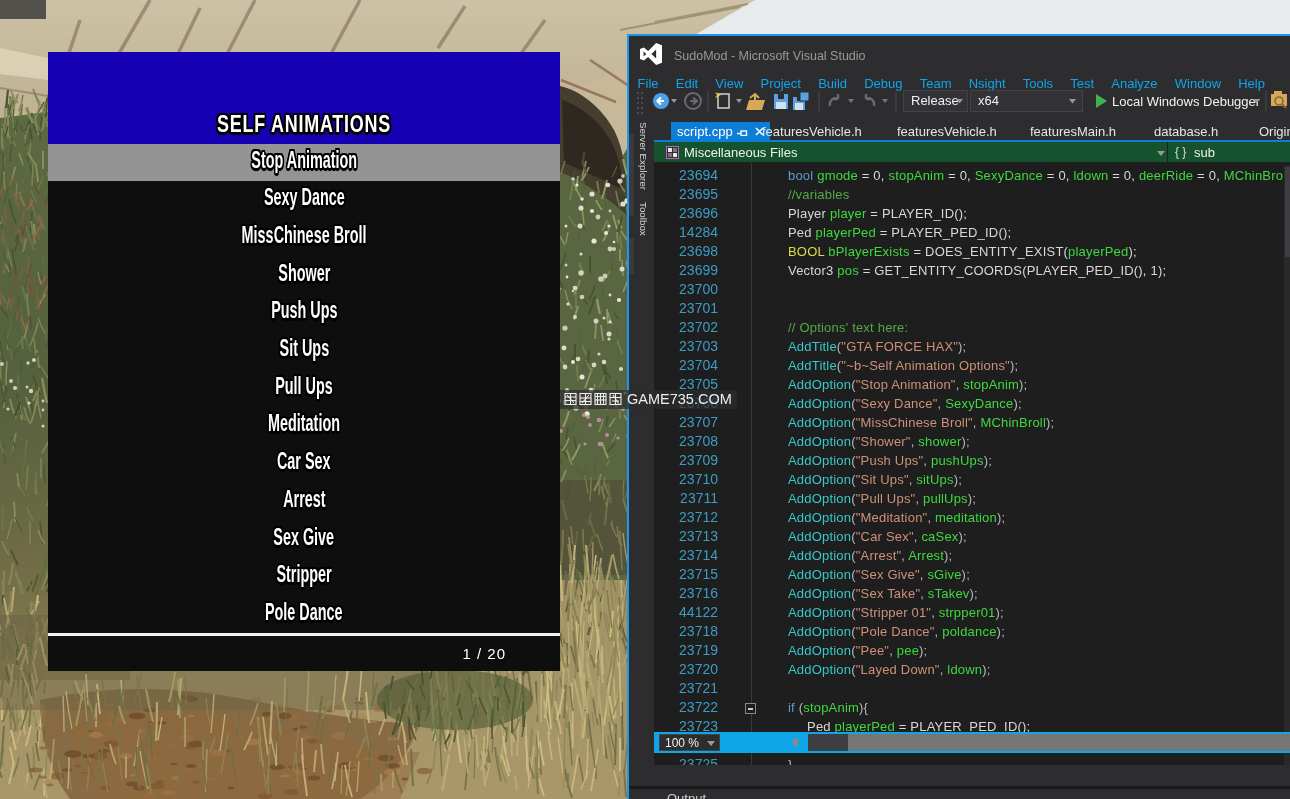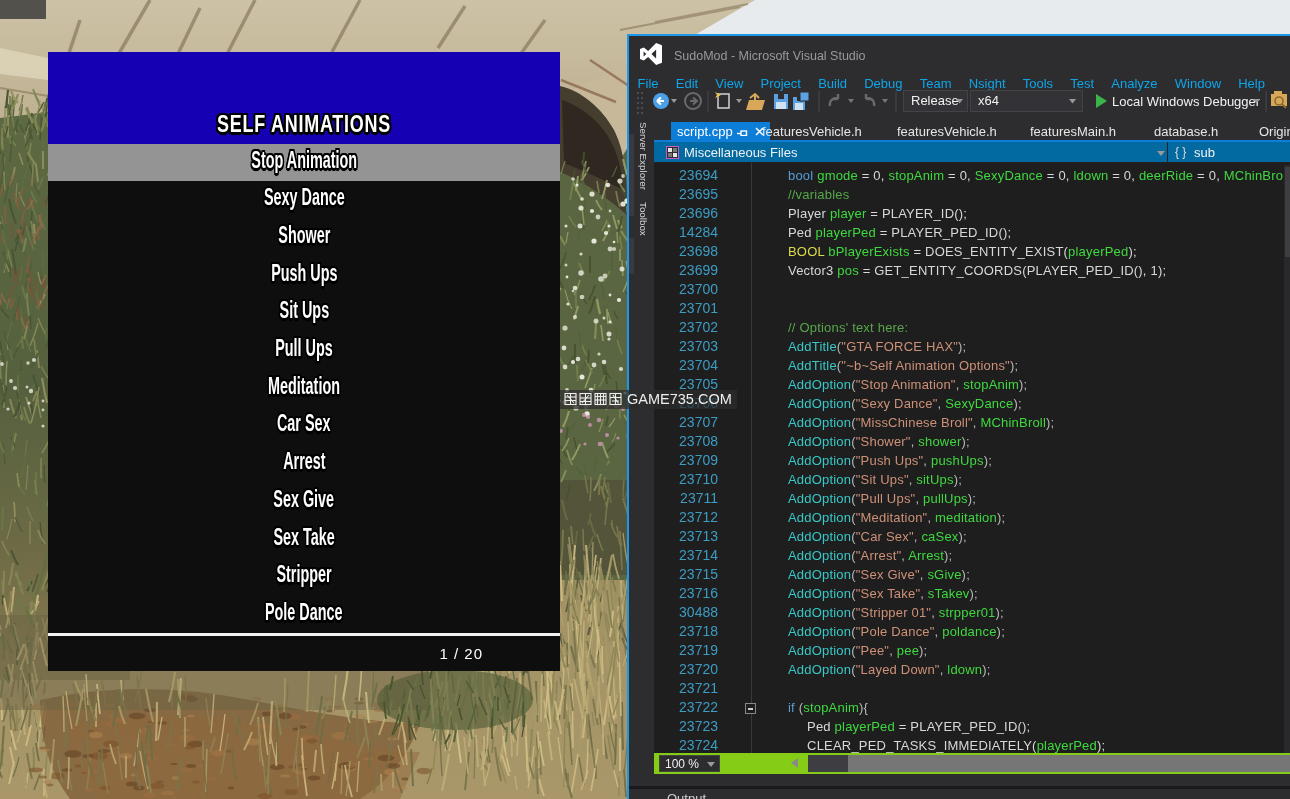--- a/index.html
+++ b/index.html
@@ -17,53 +17,53 @@
   #msel{height:37px;background:#949494;}
   .mrow{height:37.7px;display:flex;align-items:center;justify-content:center;}
   #msel.mrow{height:37px;}
   #mitems{background:#0e0e0e;}
   .mtext{font-size:24px;font-weight:bold;color:#fff;white-space:nowrap;
     transform:scaleX(0.60);margin-top:-5px;
     text-shadow:-2px -2px 0 #000,2px -2px 0 #000,-2px 2px 0 #000,2px 2px 0 #000,
       -2.5px 0 0 #000,2.5px 0 0 #000,0 -2.5px 0 #000,0 2.5px 0 #000,0 3px 1px #000;}
   #mline{height:3px;background:#f2f2f2;}
   #mfoot{height:35px;background:#0e0e0e;display:flex;align-items:center;
-     justify-content:flex-end;padding-right:77px;color:#fff;font-size:15px;letter-spacing:1px;}
+     justify-content:flex-end;padding-right:54px;color:#fff;font-size:15px;letter-spacing:1px;}
   
   #wm{left:560px;top:390px;z-index:20;background:rgba(45,45,45,0.72);
       color:#ededed;font-size:14.5px;padding:1px 5px 2px 4px;white-space:nowrap;}
   
   #vs{left:627px;top:34px;width:663px;height:765px;z-index:10;
       background:#2d2d30;border-left:2px solid #1c97ea;border-top:2px solid #1c97ea;
       box-sizing:border-box;color:#f1f1f1;font-size:13px;}
   #vs .abs{position:absolute;}
   #vstitle{left:0;top:0;width:661px;height:32px;}
   #vsmenu{left:0px;top:36px;height:22px;display:flex;color:#0ea5e9;font-size:13px;align-items:flex-end;}
   #vsmenu span{padding:3px 8.6px;}
   #vstool{left:0;top:52px;width:661px;height:30px;}
   #vstabs{left:0;top:86px;width:661px;height:22px;}
   .tablabel{position:absolute;top:2px;color:#e6e6e6;font-size:13px;white-space:nowrap;}
   #tabactive{position:absolute;left:30px;top:0;width:99px;height:18px;background:#0d7ed8;color:#fff;margin-left:12px;}
   #tabline{position:absolute;left:0;top:18px;width:661px;height:2px;background:#0d7ed8;}
-  #vsnav{left:25px;top:106px;width:636px;height:21px;background:#0369a1;
+  #vsnav{left:25px;top:106px;width:636px;height:21px;background:#14532d;
          border-bottom:1px solid #222224;box-sizing:border-box;text-align:right;}
   #leftstrip{left:0;top:86px;width:25px;height:643px;background:#2d2d30;}
   .verttab{position:absolute;left:4px;width:16px;color:#d8d8d8;font-size:9.8px;
      writing-mode:vertical-rl;letter-spacing:0px;white-space:nowrap;}
   #editor{left:25px;top:127px;width:636px;height:602px;background:#1e1e1e;overflow:hidden;}
   #gutter{position:absolute;left:0;top:3px;width:64px;text-align:right;color:#3d9cc3;}
   #codes{position:absolute;left:134px;top:3px;width:1200px;color:#d8d8d8;}
   .ln{height:19px;line-height:19px;font-size:14px;}
   .cl{height:19px;line-height:19px;font-size:13px;white-space:pre;letter-spacing:0.2px;}
   .k{color:#569cd6;} .g{color:#3fd93f;} .c{color:#57a64a;} .s{color:#ce9178;}
   .f{color:#38c8c8;} .y{color:#dcdc4a;} .p{color:#b8b8b8;} .w{color:#d8d8d8;}
   #divline{position:absolute;left:97px;top:0;width:1px;height:602px;background:#3a3a3a;}
   #colbox{position:absolute;left:91px;top:540px;width:11px;height:11px;border:1px solid #888;
      background:#1e1e1e;color:#ccc;font-size:10px;line-height:8px;text-align:center;box-sizing:border-box;}
-  #vsscroll{left:25px;top:717px;width:636px;height:21px;background:#84cc16;}
+  #vsscroll{left:25px;top:696px;width:636px;height:21px;background:#0ea5e9;}
   #vsout{left:0;top:750px;width:661px;height:13px;background:#2d2d30;border-top:3px solid #1a1a1c;box-sizing:content-box;}
 </style>
 </head>
 <body>
 <svg id="bg" class="abs" width="1290" height="799" viewBox="0 0 1290 799" style="left:0;top:0;">
 <defs>
 <linearGradient id="dry" x1="0" y1="0" x2="0" y2="1">
  <stop offset="0" stop-color="#76724c"></stop>
         <stop offset="0.45" stop-color="#9a8c5e"></stop>
  <stop offset="1" stop-color="#a9976a"></stop>
@@ -1569,20 +1569,23 @@
       <div id="mtitle">SELF ANIMATIONS</div>
     </div>
   <div id="msel" class="mrow">
       <span class="mtext">Stop Animation</span>
     </div>
   <div id="mitems">
     <div class="mrow">
         <span class="mtext">Sexy Dance</span>
       </div>
     <div class="mrow">
+        <span class="mtext">MissChinese Broll</span>
+      </div>
+    <div class="mrow">
         <span class="mtext">Shower</span>
       </div>
     <div class="mrow">
         <span class="mtext">Push Ups</span>
       </div>
     <div class="mrow">
         <span class="mtext">Sit Ups</span>
       </div>
     <div class="mrow">
         <span class="mtext">Pull Ups</span>
@@ -1591,23 +1594,20 @@
         <span class="mtext">Meditation</span>
       </div>
     <div class="mrow">
         <span class="mtext">Car Sex</span>
       </div>
     <div class="mrow">
         <span class="mtext">Arrest</span>
       </div>
     <div class="mrow">
         <span class="mtext">Sex Give</span>
-      </div>
-    <div class="mrow">
-        <span class="mtext">Sex Take</span>
       </div>
     <div class="mrow">
         <span class="mtext">Stripper</span>
       </div>
     <div class="mrow">
         <span class="mtext">Pole Dance</span>
       </div>
   </div>
   <div id="mline"></div>
   <div id="mfoot">1 / 20</div>
@@ -1774,21 +1774,21 @@
         <div class="ln">23707</div>
         <div class="ln">23708</div>
         <div class="ln">23709</div>
         <div class="ln">23710</div>
         <div class="ln">23711</div>
         <div class="ln">23712</div>
         <div class="ln">23713</div>
         <div class="ln">23714</div>
         <div class="ln">23715</div>
         <div class="ln">23716</div>
-        <div class="ln">30488</div>
+        <div class="ln">44122</div>
         <div class="ln">23718</div>
         <div class="ln">23719</div>
         <div class="ln">23720</div>
         <div class="ln">23721</div>
         <div class="ln">23722</div>
         <div class="ln">23723</div>
         <div class="ln">23724</div>
         <div class="ln">23725</div>
     </div>
     <div id="colbox">

